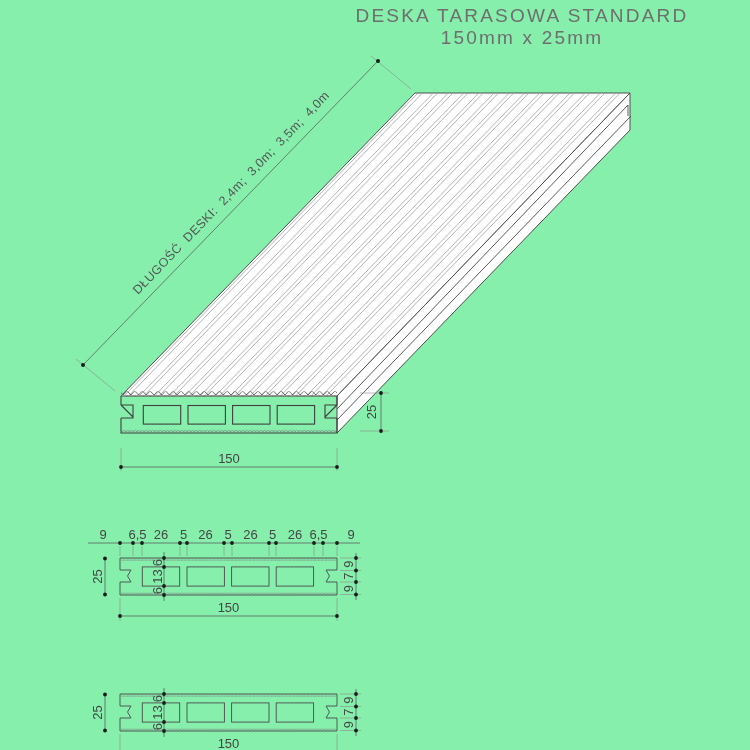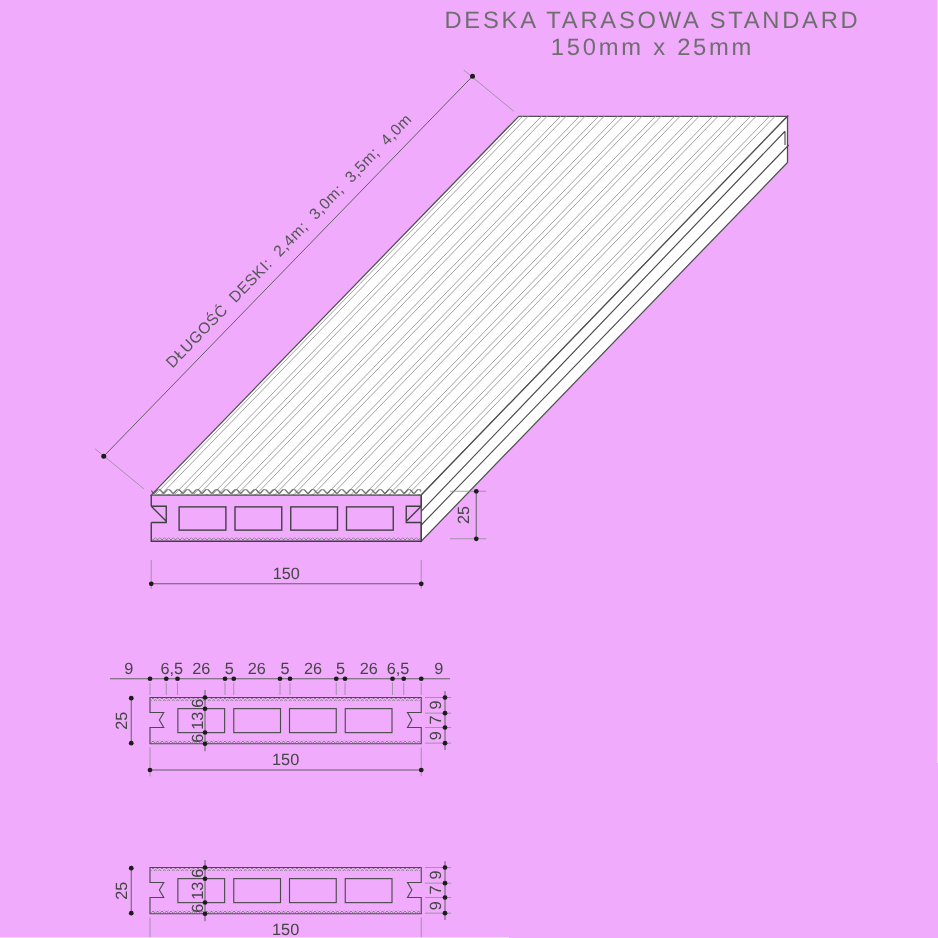--- a/index.html
+++ b/index.html
@@ -1,16 +1,16 @@
 <!DOCTYPE html>
 <html><head>
 <meta charset="utf-8">
 <style>
   html,body{margin:0;padding:0;background:#ffffff;}
-  .page{position:relative;width:750px;height:750px;background:#f0abfc;overflow:hidden;}
+  .page{position:relative;width:750px;height:750px;background:#86efac;overflow:hidden;}
   svg{display:block;}
   text{font-family:"Liberation Sans", sans-serif;fill:#4a4a4a;}
   .title-txt{fill:#6e6e6e;font-size:19px;letter-spacing:2.2px;}
   .dim-txt{font-size:13px;fill:#454545;}
   .diag-txt{font-size:12.5px;fill:#555;letter-spacing:.4px;word-spacing:4px;}
   .outline{stroke:#3f3f3f;stroke-width:1.1;fill:none;}
   .outline-thin{stroke:#4a4a4a;stroke-width:.9;fill:none;}
   .face{fill:#ffffff;stroke:#4f4f4f;stroke-width:1;}
   .groove{stroke:#a2a2a2;stroke-width:.8;fill:none;}
   .dimline{stroke:#5a5a5a;stroke-width:.75;fill:none;}

